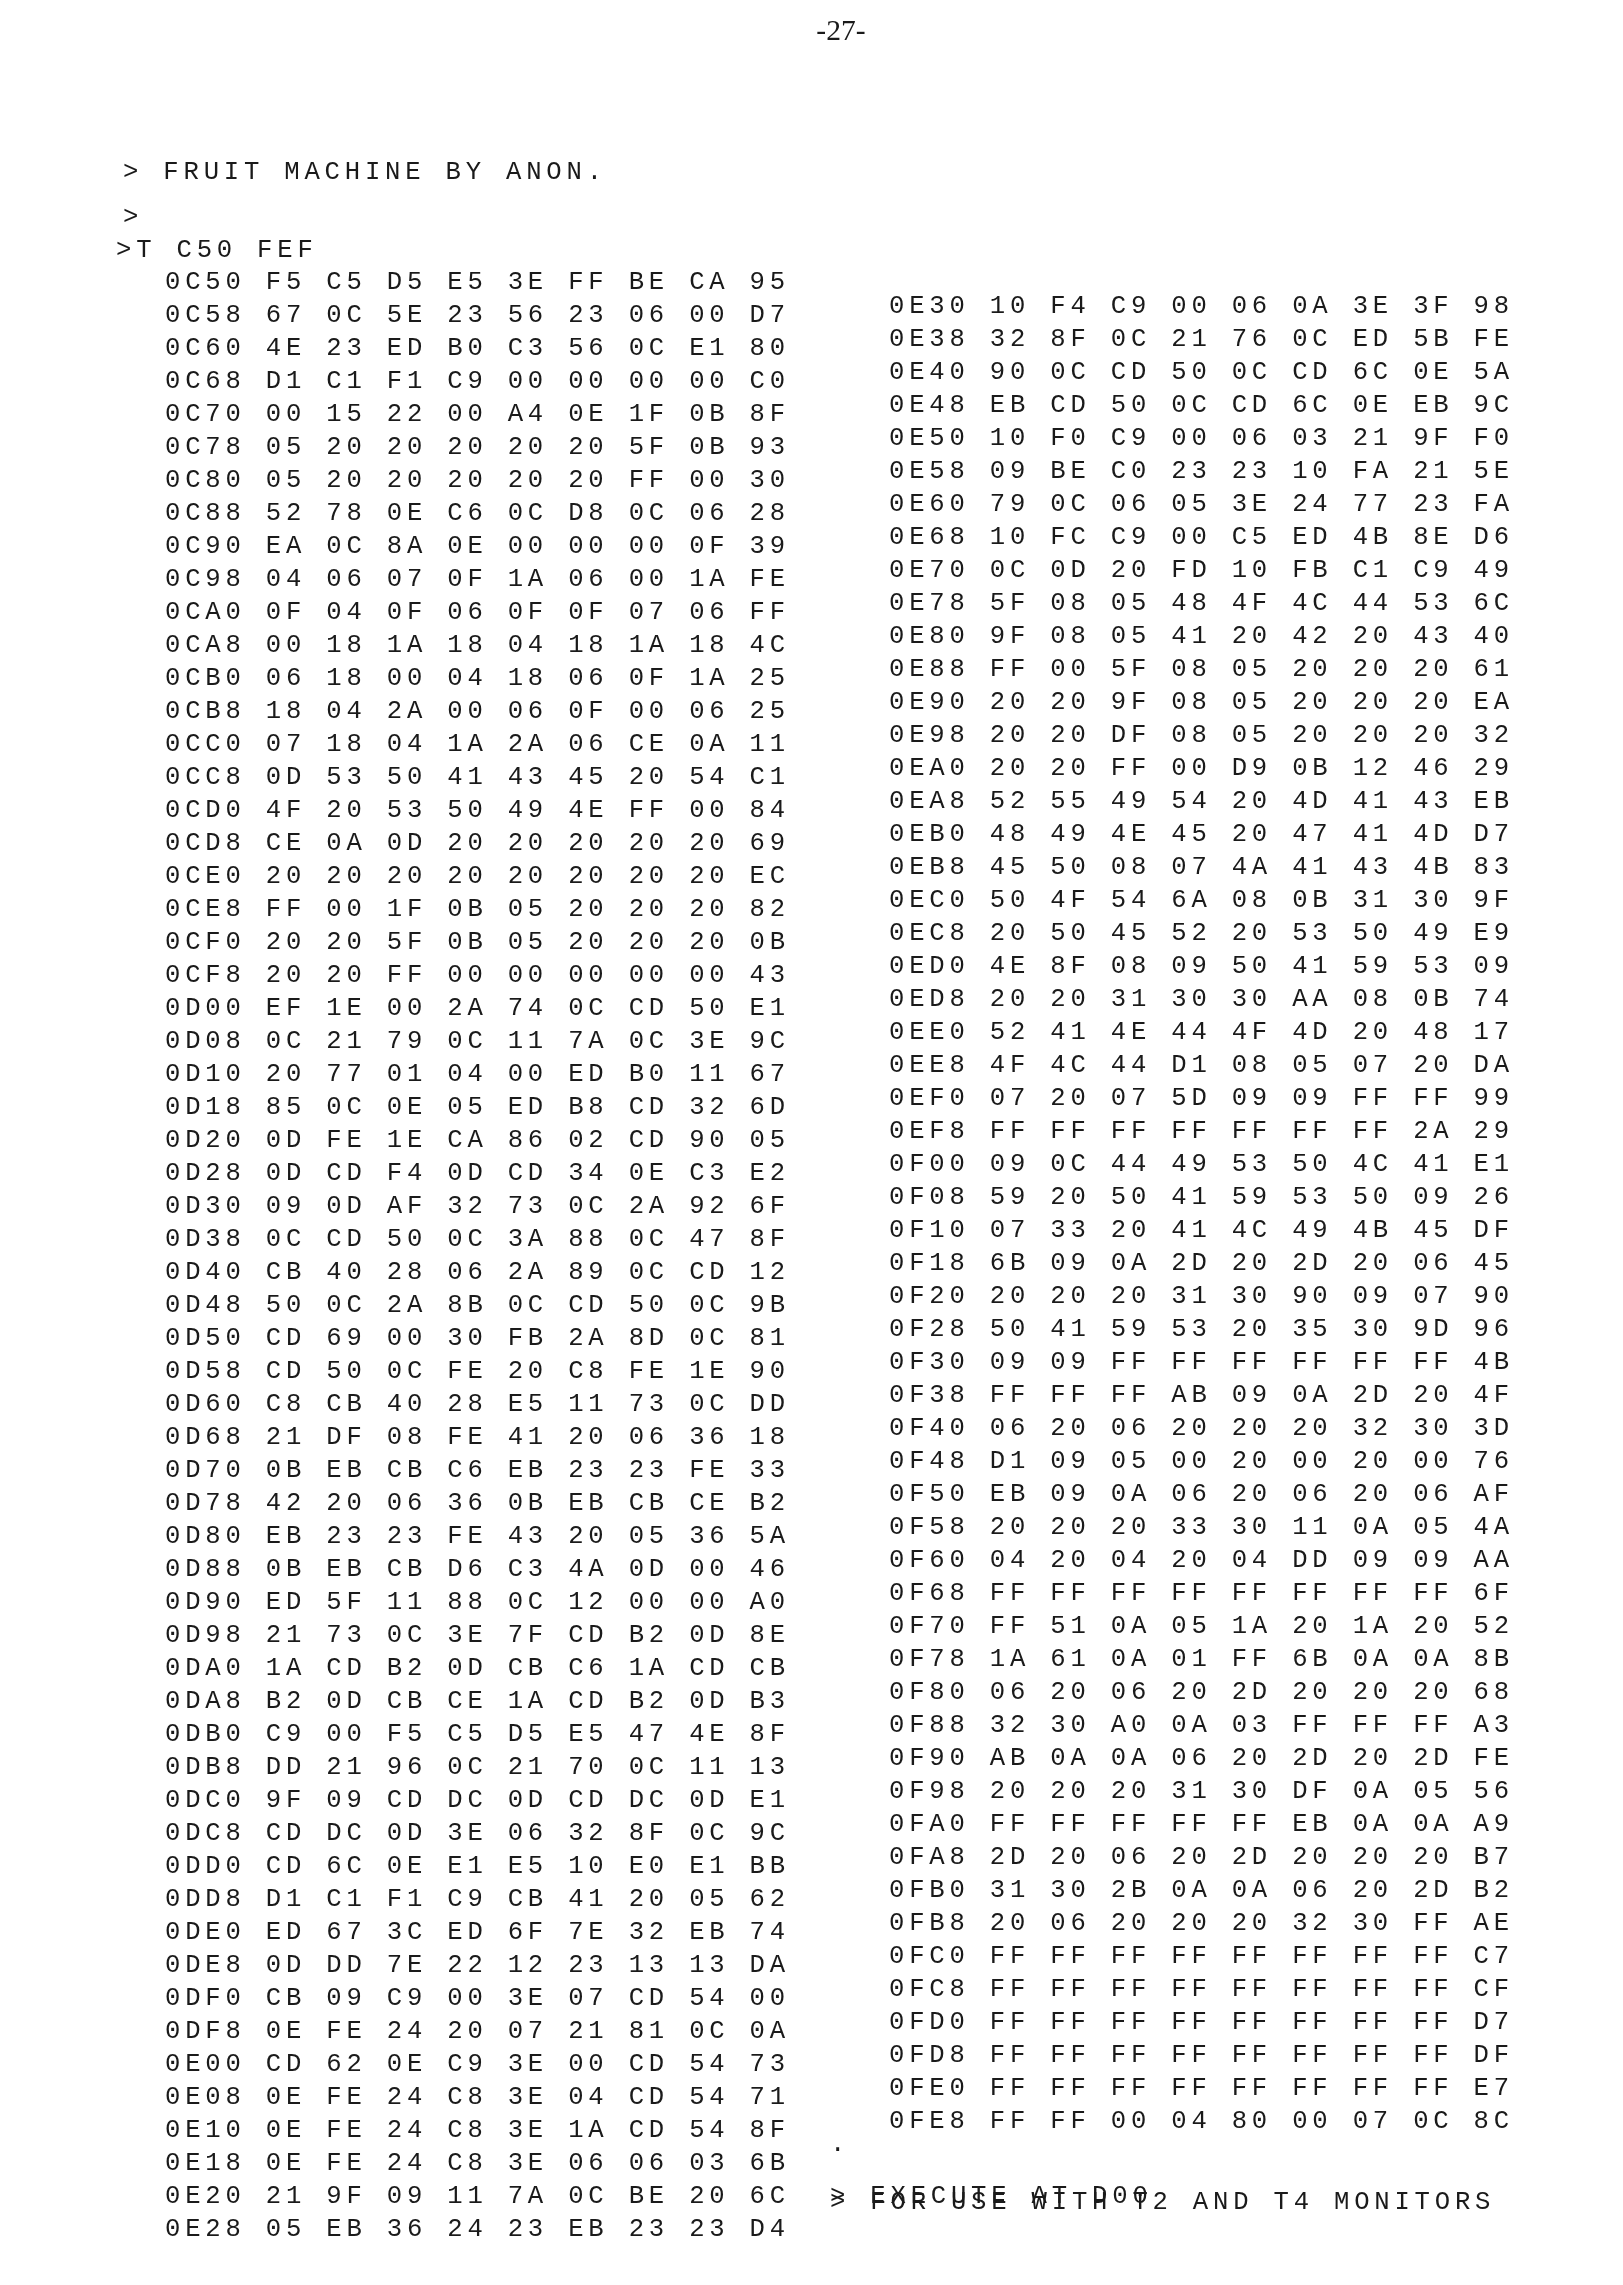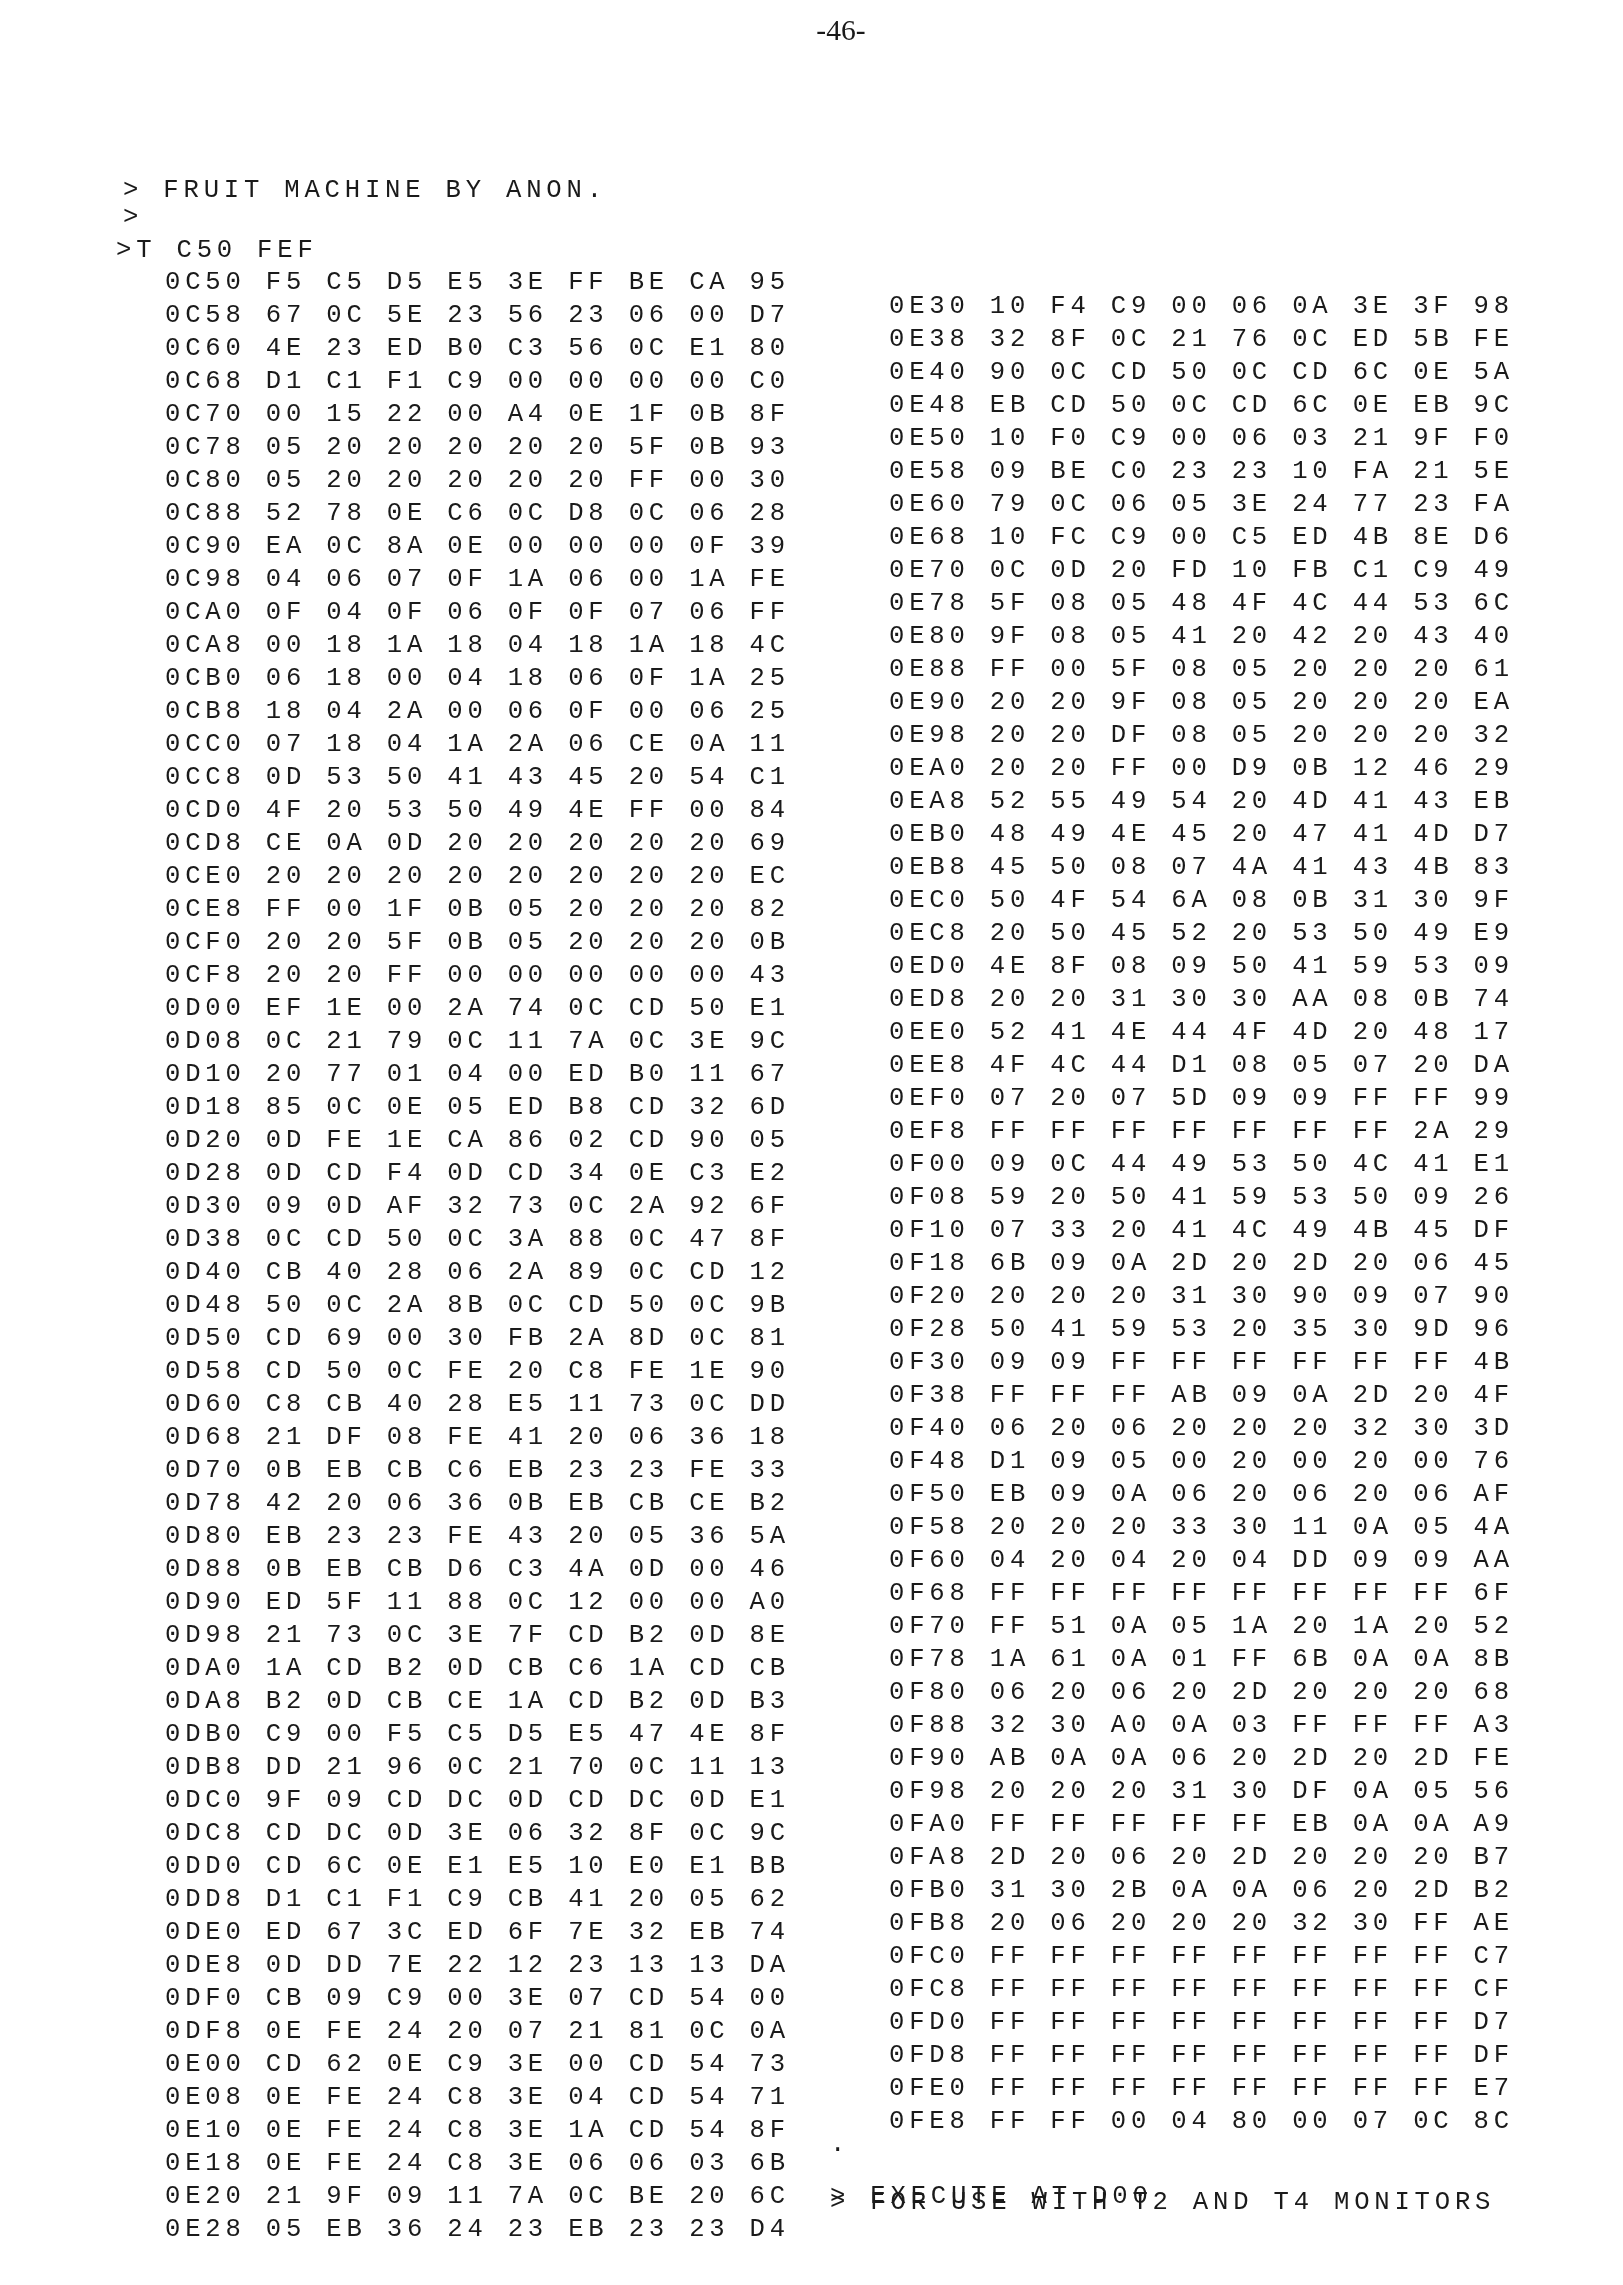--- a/index.html
+++ b/index.html
@@ -6,23 +6,23 @@
   body { width:1623px; height:2285px; position:relative; overflow:hidden; color:#1a1a1a; }
   .page-number { position:absolute; top:13.8px; left:0; width:100%; text-align:center; font-family:"Liberation Serif", serif; font-size:29.6px; padding-left:59px; box-sizing:border-box; }
   .mono { font-family:"Liberation Mono", "DejaVu Sans Mono", monospace; font-size:25.6px; letter-spacing:4.8px; white-space:pre; line-height:33px; font-weight:normal; }
   .line { position:absolute; }
   .col { position:absolute; }
   .row { display:block; height:33px; }
 </style>
 </head>
 <body>
 
-<div class="page-number">-46-</div>
+<div class="page-number">-27-</div>
 
-<div class="line mono" style="left:123px; top:174px;">&gt; FRUIT MACHINE BY ANON.</div>
+<div class="line mono" style="left:123px; top:156px;">&gt; FRUIT MACHINE BY ANON.</div>
 <div class="line mono" style="left:123px; top:201px;">&gt;</div>
 <div class="line mono" style="left:116px; top:234px;">&gt;T C50 FEF</div>
 
 <div class="col mono" style="left:165px; top:266px;" id="left-col"><div class="row">0C50 F5 C5 D5 E5 3E FF BE CA 95</div><div class="row">0C58 67 0C 5E 23 56 23 06 00 D7</div><div class="row">0C60 4E 23 ED B0 C3 56 0C E1 80</div><div class="row">0C68 D1 C1 F1 C9 00 00 00 00 C0</div><div class="row">0C70 00 15 22 00 A4 0E 1F 0B 8F</div><div class="row">0C78 05 20 20 20 20 20 5F 0B 93</div><div class="row">0C80 05 20 20 20 20 20 FF 00 30</div><div class="row">0C88 52 78 0E C6 0C D8 0C 06 28</div><div class="row">0C90 EA 0C 8A 0E 00 00 00 0F 39</div><div class="row">0C98 04 06 07 0F 1A 06 00 1A FE</div><div class="row">0CA0 0F 04 0F 06 0F 0F 07 06 FF</div><div class="row">0CA8 00 18 1A 18 04 18 1A 18 4C</div><div class="row">0CB0 06 18 00 04 18 06 0F 1A 25</div><div class="row">0CB8 18 04 2A 00 06 0F 00 06 25</div><div class="row">0CC0 07 18 04 1A 2A 06 CE 0A 11</div><div class="row">0CC8 0D 53 50 41 43 45 20 54 C1</div><div class="row">0CD0 4F 20 53 50 49 4E FF 00 84</div><div class="row">0CD8 CE 0A 0D 20 20 20 20 20 69</div><div class="row">0CE0 20 20 20 20 20 20 20 20 EC</div><div class="row">0CE8 FF 00 1F 0B 05 20 20 20 82</div><div class="row">0CF0 20 20 5F 0B 05 20 20 20 0B</div><div class="row">0CF8 20 20 FF 00 00 00 00 00 43</div><div class="row">0D00 EF 1E 00 2A 74 0C CD 50 E1</div><div class="row">0D08 0C 21 79 0C 11 7A 0C 3E 9C</div><div class="row">0D10 20 77 01 04 00 ED B0 11 67</div><div class="row">0D18 85 0C 0E 05 ED B8 CD 32 6D</div><div class="row">0D20 0D FE 1E CA 86 02 CD 90 05</div><div class="row">0D28 0D CD F4 0D CD 34 0E C3 E2</div><div class="row">0D30 09 0D AF 32 73 0C 2A 92 6F</div><div class="row">0D38 0C CD 50 0C 3A 88 0C 47 8F</div><div class="row">0D40 CB 40 28 06 2A 89 0C CD 12</div><div class="row">0D48 50 0C 2A 8B 0C CD 50 0C 9B</div><div class="row">0D50 CD 69 00 30 FB 2A 8D 0C 81</div><div class="row">0D58 CD 50 0C FE 20 C8 FE 1E 90</div><div class="row">0D60 C8 CB 40 28 E5 11 73 0C DD</div><div class="row">0D68 21 DF 08 FE 41 20 06 36 18</div><div class="row">0D70 0B EB CB C6 EB 23 23 FE 33</div><div class="row">0D78 42 20 06 36 0B EB CB CE B2</div><div class="row">0D80 EB 23 23 FE 43 20 05 36 5A</div><div class="row">0D88 0B EB CB D6 C3 4A 0D 00 46</div><div class="row">0D90 ED 5F 11 88 0C 12 00 00 A0</div><div class="row">0D98 21 73 0C 3E 7F CD B2 0D 8E</div><div class="row">0DA0 1A CD B2 0D CB C6 1A CD CB</div><div class="row">0DA8 B2 0D CB CE 1A CD B2 0D B3</div><div class="row">0DB0 C9 00 F5 C5 D5 E5 47 4E 8F</div><div class="row">0DB8 DD 21 96 0C 21 70 0C 11 13</div><div class="row">0DC0 9F 09 CD DC 0D CD DC 0D E1</div><div class="row">0DC8 CD DC 0D 3E 06 32 8F 0C 9C</div><div class="row">0DD0 CD 6C 0E E1 E5 10 E0 E1 BB</div><div class="row">0DD8 D1 C1 F1 C9 CB 41 20 05 62</div><div class="row">0DE0 ED 67 3C ED 6F 7E 32 EB 74</div><div class="row">0DE8 0D DD 7E 22 12 23 13 13 DA</div><div class="row">0DF0 CB 09 C9 00 3E 07 CD 54 00</div><div class="row">0DF8 0E FE 24 20 07 21 81 0C 0A</div><div class="row">0E00 CD 62 0E C9 3E 00 CD 54 73</div><div class="row">0E08 0E FE 24 C8 3E 04 CD 54 71</div><div class="row">0E10 0E FE 24 C8 3E 1A CD 54 8F</div><div class="row">0E18 0E FE 24 C8 3E 06 06 03 6B</div><div class="row">0E20 21 9F 09 11 7A 0C BE 20 6C</div><div class="row">0E28 05 EB 36 24 23 EB 23 23 D4</div></div>
 <div class="col mono" style="left:889px; top:290px;" id="right-col"><div class="row">0E30 10 F4 C9 00 06 0A 3E 3F 98</div><div class="row">0E38 32 8F 0C 21 76 0C ED 5B FE</div><div class="row">0E40 90 0C CD 50 0C CD 6C 0E 5A</div><div class="row">0E48 EB CD 50 0C CD 6C 0E EB 9C</div><div class="row">0E50 10 F0 C9 00 06 03 21 9F F0</div><div class="row">0E58 09 BE C0 23 23 10 FA 21 5E</div><div class="row">0E60 79 0C 06 05 3E 24 77 23 FA</div><div class="row">0E68 10 FC C9 00 C5 ED 4B 8E D6</div><div class="row">0E70 0C 0D 20 FD 10 FB C1 C9 49</div><div class="row">0E78 5F 08 05 48 4F 4C 44 53 6C</div><div class="row">0E80 9F 08 05 41 20 42 20 43 40</div><div class="row">0E88 FF 00 5F 08 05 20 20 20 61</div><div class="row">0E90 20 20 9F 08 05 20 20 20 EA</div><div class="row">0E98 20 20 DF 08 05 20 20 20 32</div><div class="row">0EA0 20 20 FF 00 D9 0B 12 46 29</div><div class="row">0EA8 52 55 49 54 20 4D 41 43 EB</div><div class="row">0EB0 48 49 4E 45 20 47 41 4D D7</div><div class="row">0EB8 45 50 08 07 4A 41 43 4B 83</div><div class="row">0EC0 50 4F 54 6A 08 0B 31 30 9F</div><div class="row">0EC8 20 50 45 52 20 53 50 49 E9</div><div class="row">0ED0 4E 8F 08 09 50 41 59 53 09</div><div class="row">0ED8 20 20 31 30 30 AA 08 0B 74</div><div class="row">0EE0 52 41 4E 44 4F 4D 20 48 17</div><div class="row">0EE8 4F 4C 44 D1 08 05 07 20 DA</div><div class="row">0EF0 07 20 07 5D 09 09 FF FF 99</div><div class="row">0EF8 FF FF FF FF FF FF FF 2A 29</div><div class="row">0F00 09 0C 44 49 53 50 4C 41 E1</div><div class="row">0F08 59 20 50 41 59 53 50 09 26</div><div class="row">0F10 07 33 20 41 4C 49 4B 45 DF</div><div class="row">0F18 6B 09 0A 2D 20 2D 20 06 45</div><div class="row">0F20 20 20 20 31 30 90 09 07 90</div><div class="row">0F28 50 41 59 53 20 35 30 9D 96</div><div class="row">0F30 09 09 FF FF FF FF FF FF 4B</div><div class="row">0F38 FF FF FF AB 09 0A 2D 20 4F</div><div class="row">0F40 06 20 06 20 20 20 32 30 3D</div><div class="row">0F48 D1 09 05 00 20 00 20 00 76</div><div class="row">0F50 EB 09 0A 06 20 06 20 06 AF</div><div class="row">0F58 20 20 20 33 30 11 0A 05 4A</div><div class="row">0F60 04 20 04 20 04 DD 09 09 AA</div><div class="row">0F68 FF FF FF FF FF FF FF FF 6F</div><div class="row">0F70 FF 51 0A 05 1A 20 1A 20 52</div><div class="row">0F78 1A 61 0A 01 FF 6B 0A 0A 8B</div><div class="row">0F80 06 20 06 20 2D 20 20 20 68</div><div class="row">0F88 32 30 A0 0A 03 FF FF FF A3</div><div class="row">0F90 AB 0A 0A 06 20 2D 20 2D FE</div><div class="row">0F98 20 20 20 31 30 DF 0A 05 56</div><div class="row">0FA0 FF FF FF FF FF EB 0A 0A A9</div><div class="row">0FA8 2D 20 06 20 2D 20 20 20 B7</div><div class="row">0FB0 31 30 2B 0A 0A 06 20 2D B2</div><div class="row">0FB8 20 06 20 20 20 32 30 FF AE</div><div class="row">0FC0 FF FF FF FF FF FF FF FF C7</div><div class="row">0FC8 FF FF FF FF FF FF FF FF CF</div><div class="row">0FD0 FF FF FF FF FF FF FF FF D7</div><div class="row">0FD8 FF FF FF FF FF FF FF FF DF</div><div class="row">0FE0 FF FF FF FF FF FF FF FF E7</div><div class="row">0FE8 FF FF 00 04 80 00 07 0C 8C</div></div>
 
 <div class="line mono" style="left:830px; top:2128px;">.</div>
 <div class="line mono" style="left:830px; top:2152px;margin-top:28px;">&gt; EXECUTE AT D00</div>
 <div class="line mono" style="left:830px; top:2186px;">&gt; FOR USE WITH T2 AND T4 MONITORS</div>
 

